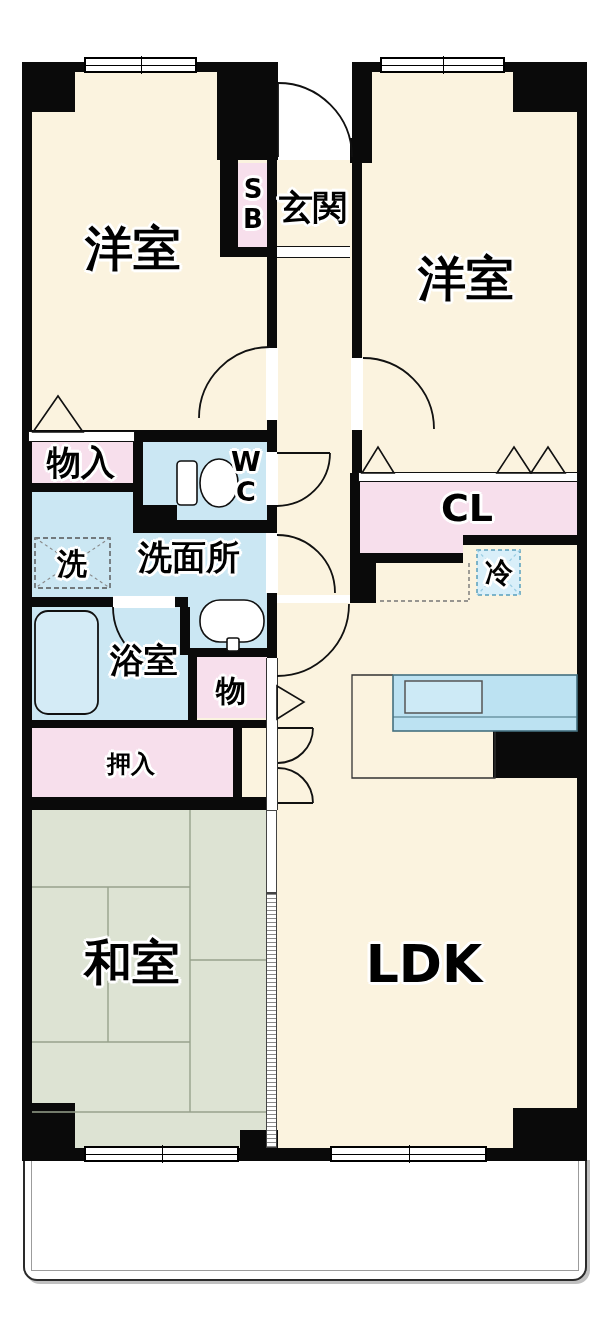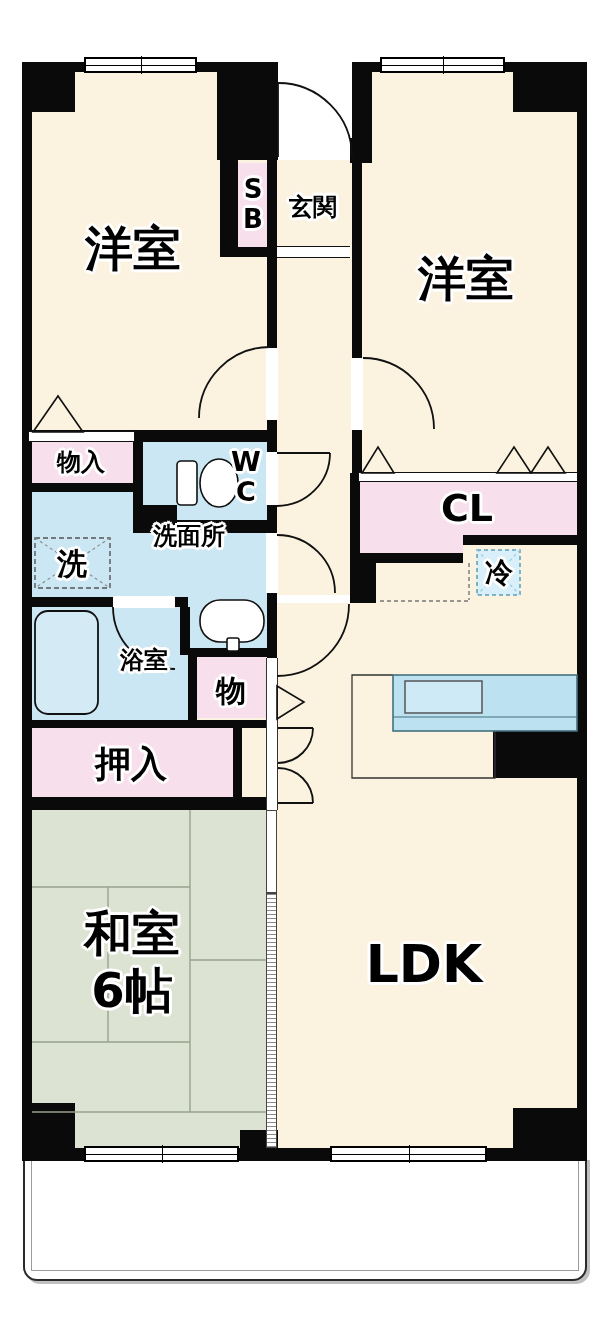--- a/index.html
+++ b/index.html
@@ -21,22 +21,22 @@
             background-image:repeating-linear-gradient(to bottom,#8a8a8a 0 1px,transparent 1px 4px);}
   .win{position:absolute;background:#fff;border:2px solid #000;box-sizing:border-box;}
   .win .mid{position:absolute;left:0;right:0;top:50%;height:0;border-top:1.5px solid #000;}
   .win .tick{position:absolute;top:-3px;bottom:-3px;left:50%;width:0;border-left:1.5px solid #000;}
   .lbl{position:absolute;transform:translate(-50%,-50%);font-weight:bold;color:#000;
        text-align:center;white-space:nowrap;line-height:1.18;
        text-shadow:-3px 0 #fff,3px 0 #fff,0 -3px #fff,0 3px #fff,-2px -2px #fff,2px -2px #fff,-2px 2px #fff,2px 2px #fff;}
   .f48{font-size:48px;}
   .f52{font-size:52px;}
   .f38{font-size:38px;}
-  .f36{font-size:36px;}
-  .f34{font-size:24px;}
+  .f36{font-size:24px;}
+  .f34{font-size:34px;}
   .f30{font-size:30px;}
   .f28{font-size:28px;}
   .f27{font-size:27px;line-height:1.12;}
   .f26{font-size:26px;line-height:1.15;}
   .balcony-outer{position:absolute;background:#fff;border:2px solid #2a2a2a;border-radius:0 0 14px 14px;
                  box-sizing:border-box;box-shadow:3px 3px 0 rgba(140,140,140,.55);}
   .balcony-inner{position:absolute;border-left:1.5px solid #9c9c9c;border-right:1.5px solid #9c9c9c;border-bottom:1.5px solid #9c9c9c;box-sizing:border-box;}
   svg.overlay{position:absolute;left:0;top:0;z-index:40;}
   .z10{z-index:10;} .z20{z-index:20;} .z30{z-index:30;} .z50{z-index:50;}
 </style>
@@ -203,36 +203,35 @@
   </svg>
 
   <div class="lbl f48 z50" style="left:133px;top:248px;">
     <div>洋室</div>
   </div>
   <div class="lbl f48 z50" style="left:466px;top:278px;">
     <div>洋室</div>
   </div>
   <div class="lbl f48 z50" style="left:132px;top:962px;">
     <div>和室</div>
-    <div>6帖</div>
   </div>
   <div class="lbl f52 z50" style="left:424px;top:965px;text-align:center;">
     <div>LDK</div>
   </div>
   <div class="lbl f34 z50" style="left:313px;top:207px;">玄関</div>
   <div class="lbl f26 z50" style="left:253px;top:205px;">
     <div>S</div>
     <div>B</div>
   </div>
   <div class="lbl f27 z50" style="left:246px;top:477px;">
     <div>W</div>
     <div>C</div>
   </div>
   <div class="lbl f34 z50" style="left:81px;top:462px;">物入</div>
   <div class="lbl f30 z50" style="left:72px;top:564px;">洗</div>
-  <div class="lbl f34 z50" style="left:189px;top:536px;">洗面所</div>
+  <div class="lbl f34 z50" style="left:189px;top:560px;font-family:Liberation Mono, monospace;">洗面所</div>
   <div class="lbl f34 z50" style="left:144px;top:660px;">浴室</div>
   <div class="lbl f30 z50" style="left:231px;top:691px;">物</div>
   <div class="lbl f36 z50" style="left:131px;top:764px;">押入</div>
   <div class="lbl f38 z50" style="left:467px;top:508px;">CL</div>
   <div class="lbl f28 z50" style="left:499px;top:573px;">冷</div>
 
 </div>
 
 </body></html>

